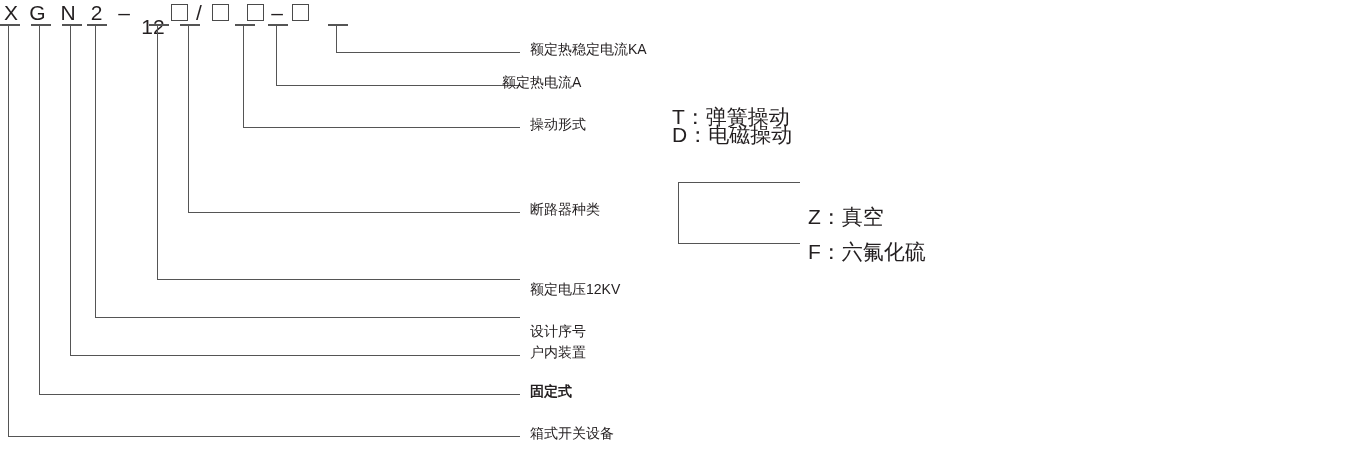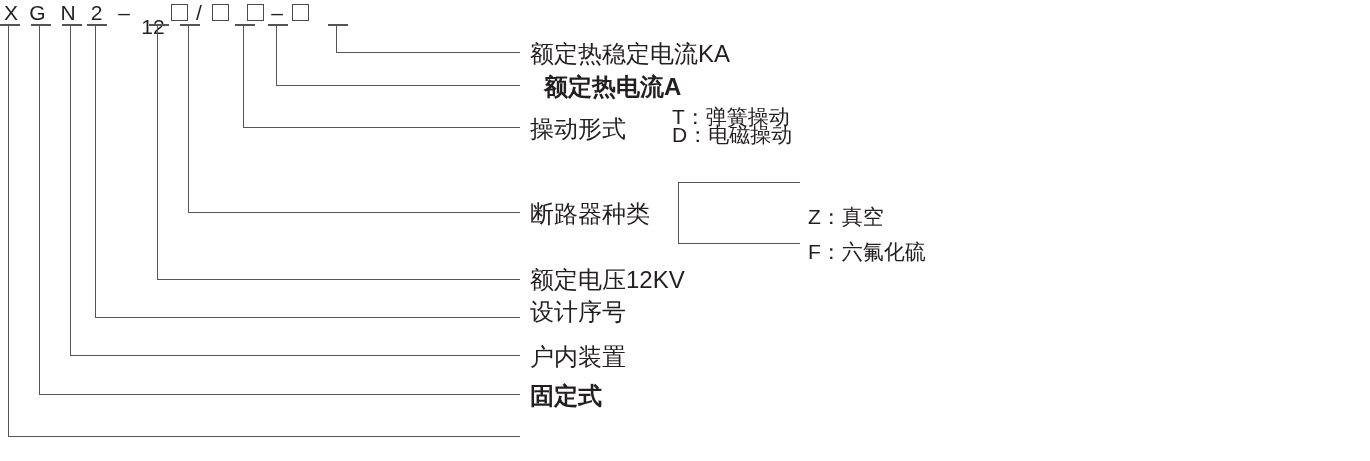--- a/index.html
+++ b/index.html
@@ -46,21 +46,21 @@
   #leaders {
     position: absolute;
     left: 0;
     top: 0;
     width: 1370px;
     height: 461px;
   }
   
   .label {
     position: absolute;
-    font-size: 24px;
+    font-size: 14px;
     color: #231f20;
     white-space: nowrap;
     line-height: 1;
   }
   .option {
     position: absolute;
     font-size: 21px;
     color: #231f20;
     white-space: nowrap;
     line-height: 1;
@@ -117,34 +117,35 @@
 
       <path d="M 8.5 25 L 8.5 436.5 L 520 436.5"></path>
 
       <path d="M 800 182.5 L 678.5 182.5 L 678.5 243.5 L 800 243.5"></path>
 
     </g>
   </svg>
 
   <div class="label" style="left:530px; top:42px;">额定热稳定电流KA</div>
 
-  <div class="label" style="left:544px; top:75px;font-weight:bold;">额定热电流A</div>
+  <div class="label" style="left:502px; top:75px;">额定热电流A</div>
 
   <div class="label" style="left:530px; top:117px;">操动形式</div>
 
   <div class="label" style="left:530px; top:202px;">断路器种类</div>
 
-  <div class="label" style="left:530px; top:268px;text-align:center;">额定电压12KV</div>
+  <div class="label" style="left:530px; top:282px;text-align:center;">额定电压12KV</div>
 
-  <div class="label" style="left:530px; top:300px;">设计序号</div>
+  <div class="label" style="left:530px; top:325px;font-family:Liberation Mono, monospace;">设计序号</div>
 
   <div class="label" style="left:530px; top:345px;">户内装置</div>
 
   <div class="label" style="left:530px; top:384px;font-weight:bold;">固定式</div>
 
+  <div class="label" style="left:530px; top:426px;">箱式开关设备</div>
 
   <div class="option" style="left:672px; top:106px;">T：弹簧操动</div>
 
   <div class="option" style="left:672px; top:124px;">D：电磁操动</div>
 
 
   <div class="option" style="left:808px; top:206px;">Z：真空</div>
 
   <div class="option" style="left:808px; top:241px;">F：六氟化硫</div>
 

